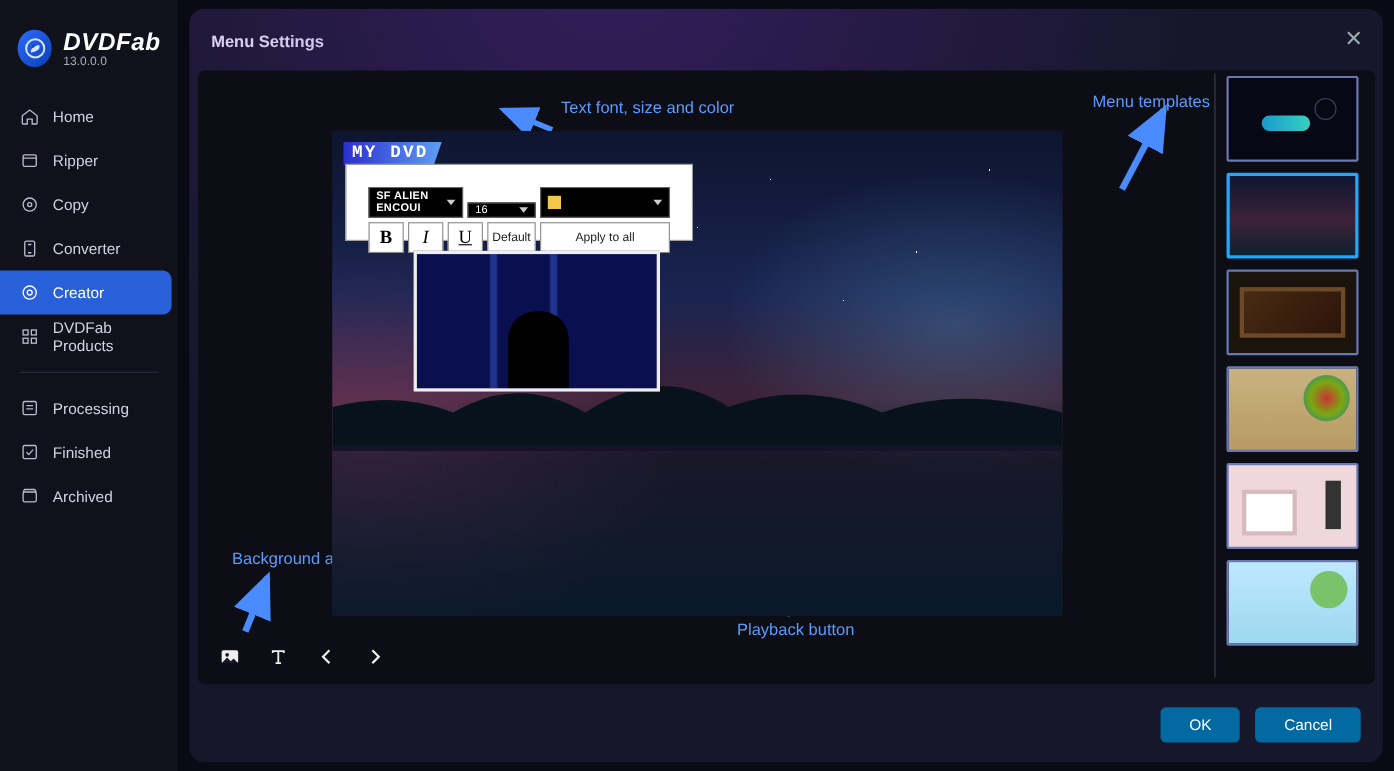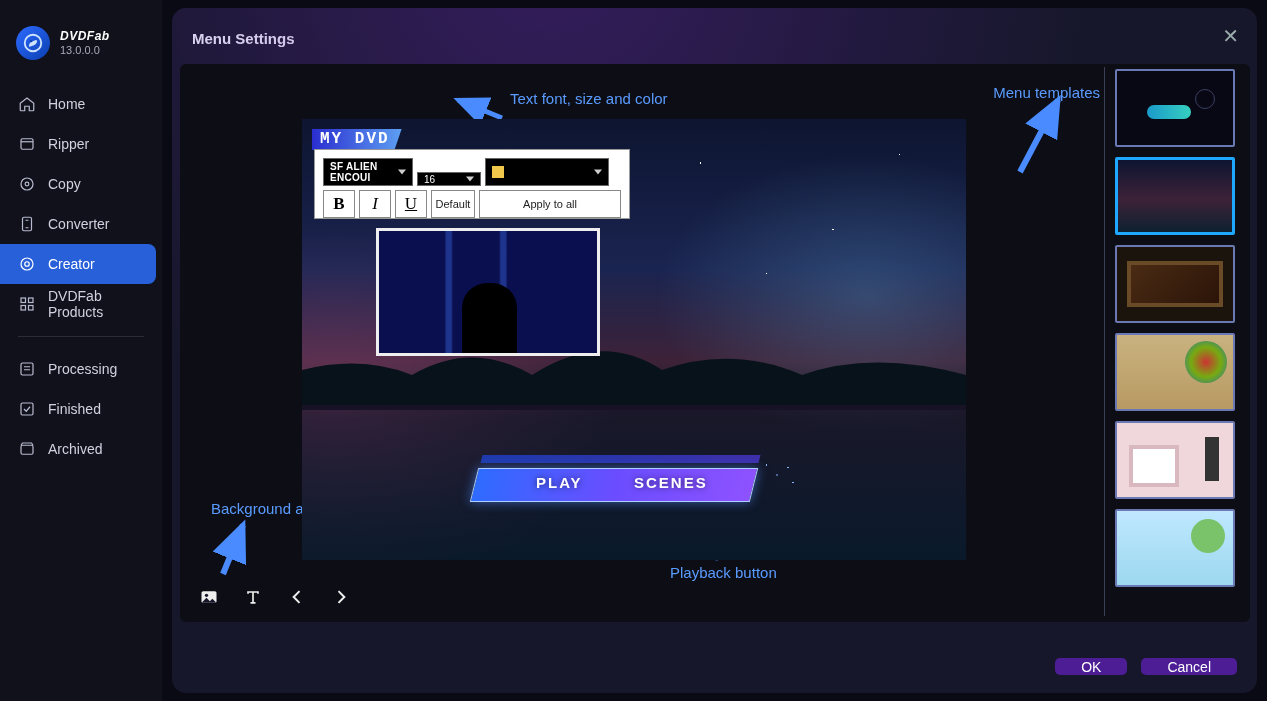--- a/index.html
+++ b/index.html
@@ -3,21 +3,21 @@
 <meta charset="utf-8">
 <style>
   *{box-sizing:border-box;margin:0;padding:0;font-family:Arial,Helvetica,sans-serif;}
   html,body{width:1267px;height:701px;background:#0a0a15;overflow:hidden;color:#fff;}
   
   .sidebar{position:absolute;left:0;top:0;width:162px;height:701px;background:#10111b;padding-top:18px;}
   .brand{display:flex;align-items:center;gap:10px;padding:8px 16px 18px;}
   .brand-logo{width:34px;height:34px;border-radius:50%;background:linear-gradient(135deg,#2e6bff,#0a3fb0);display:flex;align-items:center;justify-content:center;}
   .brand-logo svg{width:22px;height:22px;}
   .brand-txt{display:flex;flex-direction:column;line-height:1.1;}
-  .brand-name{font-size:12px;font-weight:bold;font-style:italic;letter-spacing:.5px;}
+  .brand-name{font-size:22px;font-weight:bold;font-style:italic;letter-spacing:.5px;}
   .brand-ver{font-size:11px;color:#aab;}
   .nav{margin-top:6px;}
   .nav-item{display:flex;align-items:center;gap:12px;height:40px;padding:0 18px;color:#d0d2df;font-size:14px;cursor:pointer;}
   .nav-item.active{background:#2760d9;color:#fff;border-radius:0 8px 8px 0;margin-right:6px;}
   .nav-sep{height:1px;background:#2a2c3a;margin:12px 18px;}
   .nav-item .ico{width:18px;height:18px;flex:0 0 18px;}
   .nav-item svg{width:18px;height:18px;stroke:#b9bcd0;fill:none;stroke-width:1.6;}
   .nav-item.active svg{stroke:#fff;}
   
   .dialog{position:absolute;left:172px;top:8px;width:1085px;height:685px;background:#16172a;border-radius:14px;padding:22px 20px 18px 20px;overflow:hidden;}
@@ -36,21 +36,21 @@
       radial-gradient(1px 1px at 50% 20%,#fff 50%,transparent 51%),
       radial-gradient(1.5px 1.5px at 90% 8%,#fff 50%,transparent 51%),
       radial-gradient(400px 260px at 5% 65%,rgba(255,120,200,.22),transparent 70%),
       radial-gradient(300px 200px at 85% 40%,rgba(120,210,255,.22),transparent 70%);
       pointer-events:none;}
   .mountains{position:absolute;bottom:150px;left:0;right:0;height:90px;}
   .mountains svg{width:100%;height:100%;}
   .lake{position:absolute;bottom:0;left:0;right:0;height:155px;background:linear-gradient(to bottom,rgba(40,18,50,.5),rgba(8,22,40,.7));}
   
   .title-chip{position:absolute;left:10px;top:10px;padding:1px 12px 2px 8px;background:linear-gradient(90deg,#2a2ed0,#5e9ff2);color:#fff;font-size:16px;font-weight:bold;letter-spacing:2px;font-family:"Courier New",monospace;clip-path:polygon(0 0,100% 0,92% 100%,0 100%);}
-  .texttool{position:absolute;left:12px;top:30px;width:316px;height:70px;background:#fff;border:1px solid #999;padding:8px;}
+  .texttool{position:absolute;left:12px;top:30px;width:316px;height:70px;background:#fff;border:1px solid #999;padding:20px;}
   .texttool .row{display:flex;gap:4px;height:28px;margin-bottom:4px;}
   .tt{background:#000;color:#fff;border:1px solid #666;font-size:10px;display:flex;align-items:center;padding:0 6px;position:relative;}
   .tt.font{width:90px;font-weight:bold;letter-spacing:.3px;}
   .tt.size{width:64px;margin-top:14px;}
   .tt.color{width:124px;}
   .tt .caret{position:absolute;right:6px;top:50%;transform:translateY(-50%);width:0;height:0;border-left:4px solid transparent;border-right:4px solid transparent;border-top:5px solid #ccc;}
   .swatch{width:12px;height:12px;background:#f0c84c;margin-right:6px;}
   .btn-sq{width:32px;height:28px;background:#fff;border:1px solid #888;display:flex;align-items:center;justify-content:center;font-family:"Times New Roman",serif;font-size:17px;color:#000;}
   .btn-sq.b{font-weight:bold;}
   .btn-sq.i{font-style:italic;}
@@ -105,21 +105,21 @@
   .tpl3::after{content:"";position:absolute;left:10px;top:14px;right:10px;bottom:14px;background:linear-gradient(135deg,#4a2b14,#2b1408);border:4px solid #6b4a28;}
   .tpl4{background:linear-gradient(#c9b27f,#b89a63);}
   .tpl4::after{content:"";position:absolute;right:6px;top:6px;width:42px;height:42px;border-radius:50%;background:radial-gradient(#c33,#7a1,#27a);} 
   .tpl5{background:#f0d7dc;}
   .tpl5::after{content:"";position:absolute;left:12px;top:22px;width:42px;height:34px;background:#fff;border:4px solid #d9b8bf;}
   .tpl5::before{content:"";position:absolute;right:14px;top:14px;width:14px;height:44px;background:#333;}
   .tpl6{background:linear-gradient(#bfe8ff,#9cd8ef);}
   .tpl6::after{content:"";position:absolute;right:8px;top:8px;width:34px;height:34px;border-radius:50%;background:#7ac36a;}
   
   .footer{position:absolute;right:20px;bottom:18px;display:flex;gap:14px;}
-  .btn{height:17px;padding:0 26px;border-radius:5px;background:#4c1d95;color:#fff;display:flex;align-items:center;font-size:14px;cursor:pointer;}
+  .btn{height:32px;padding:0 26px;border-radius:5px;background:#0369a1;color:#fff;display:flex;align-items:center;font-size:14px;cursor:pointer;}
 </style>
 </head>
 <body>
 
 <div class="sidebar">
   <div class="brand">
     <div class="brand-logo">
       <svg viewBox="0 0 24 24">
           <circle cx="12" cy="12" r="9" fill="none" stroke="#cfe5ff" stroke-width="2"></circle>
           <path d="M16 9c0-1-4 1-6 2s-3 5-2 5 4-1 6-2 3-4 2-5z" fill="#cfe5ff"></path>
@@ -295,26 +295,20 @@
           <div class="btn-sq u">U</div>
           <div class="btn-wide def">Default</div>
           <div class="btn-wide apply">Apply to all</div>
         </div>
       </div>
 
       <div class="thumb">
         <div class="sil"></div>
       </div>
 
-      <div class="playback">
-        <div class="pb-bar"></div>
-        <div class="pb-dots"></div>
-        <div class="pb-txt pb-play">PLAY</div>
-        <div class="pb-txt pb-scenes">SCENES</div>
-      </div>
     </div>
 
     <div class="bottombar">
       <div class="bb-btn">
         <svg viewBox="0 0 24 24">
             <rect x="3" y="5" width="18" height="14" rx="2" fill="#eee"></rect>
             <circle cx="9" cy="10" r="2" fill="#16172a"></circle>
             <path d="M4 18l5-5 4 4 3-3 4 4v1H4z" fill="#16172a"></path>
           </svg>
       </div>

